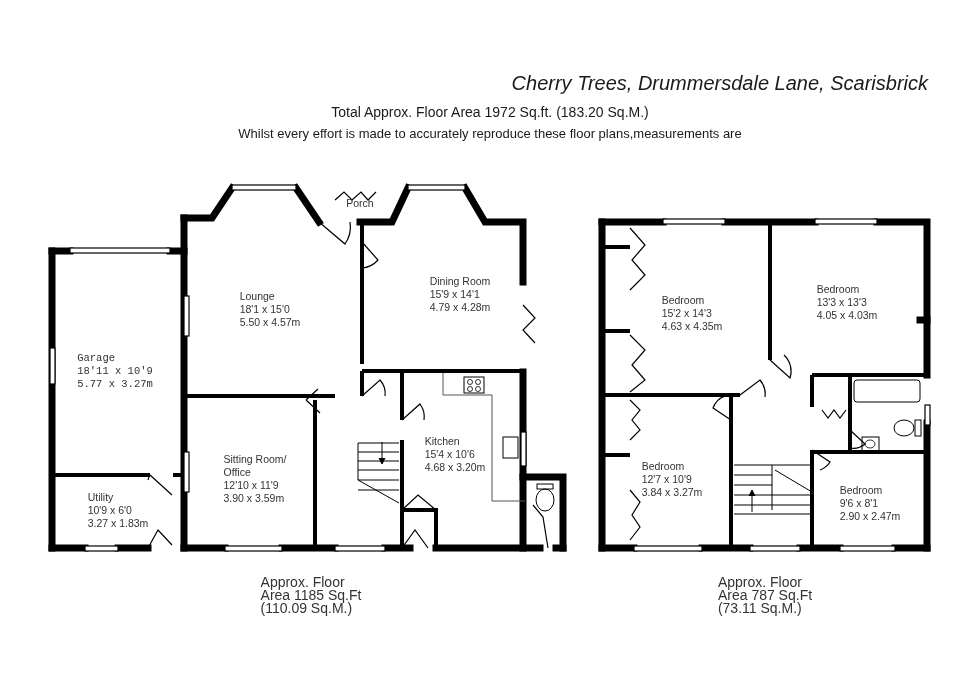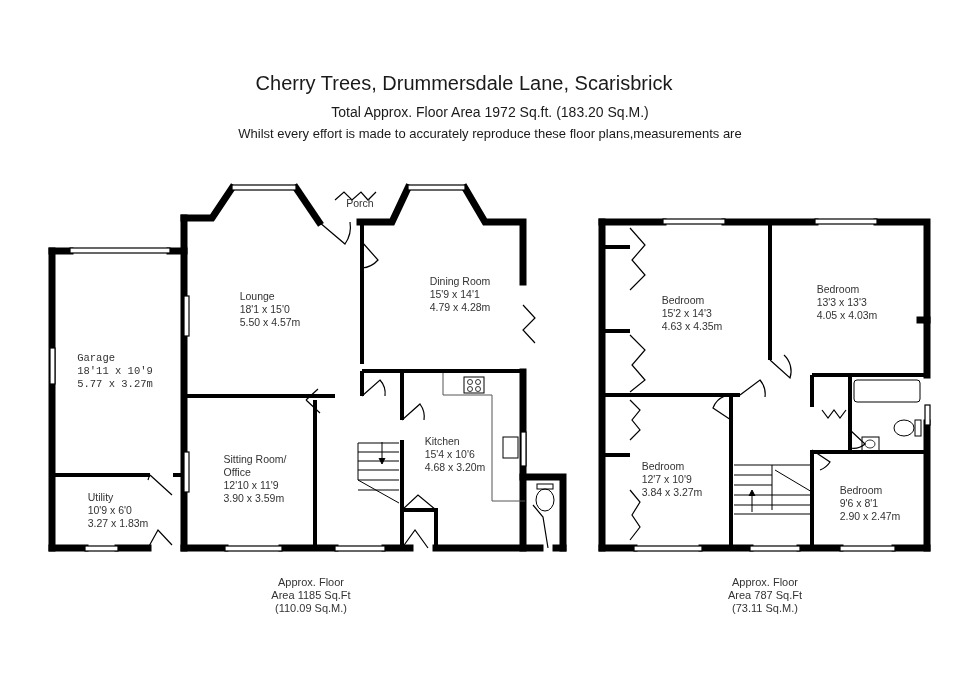--- a/index.html
+++ b/index.html
@@ -1,22 +1,22 @@
 <!DOCTYPE html>
 <html><head>
 <meta charset="utf-8">
 <style>
   html,body{margin:0;padding:0;background:#ffffff;}
   body{width:980px;height:692px;position:relative;overflow:hidden;font-family:"Liberation Sans",sans-serif;color:#222;}
-  .title{position:absolute;left:0;width:928px;top:72px;text-align:center;font-size:20px;color:#1a1a1a;}
+  .title{position:absolute;left:0;width:928px;top:72px;text-align:right;font-size:20px;color:#1a1a1a;font-style:italic;}
   .subtitle{position:absolute;left:0;width:980px;top:104px;text-align:center;font-size:14px;color:#1a1a1a;}
   .disclaimer{position:absolute;left:0;width:980px;top:128px;text-align:center;font-size:13px;line-height:12px;color:#1a1a1a;}
   svg.plan{position:absolute;left:0;top:0;}
   .label{position:absolute;text-align:left;font-size:10.5px;line-height:13px;color:#333;transform:translateX(-50%);white-space:nowrap;}
-  .area{position:absolute;text-align:center;font-size:11px;line-height:13px;color:#333;transform:translateX(-50%);white-space:nowrap;}
+  .area{position:absolute;font-size:14px;line-height:13px;color:#333;transform:translateX(-50%);white-space:nowrap;}
 </style>
 </head>
 <body>
 
 <div class="title">Cherry Trees, Drummersdale Lane, Scarisbrick</div>
 <div class="subtitle">Total Approx. Floor Area 1972 Sq.ft. (183.20 Sq.M.)</div>
 <div class="disclaimer">
   <div>Whilst every effort is made to accurately reproduce these floor plans,measurements are</div>
 </div>
 

